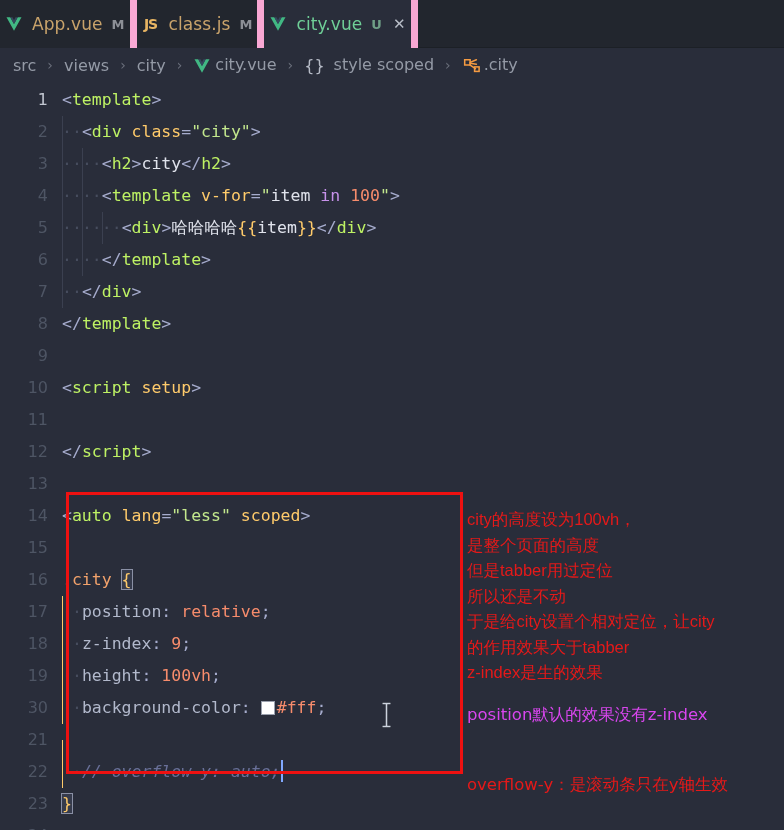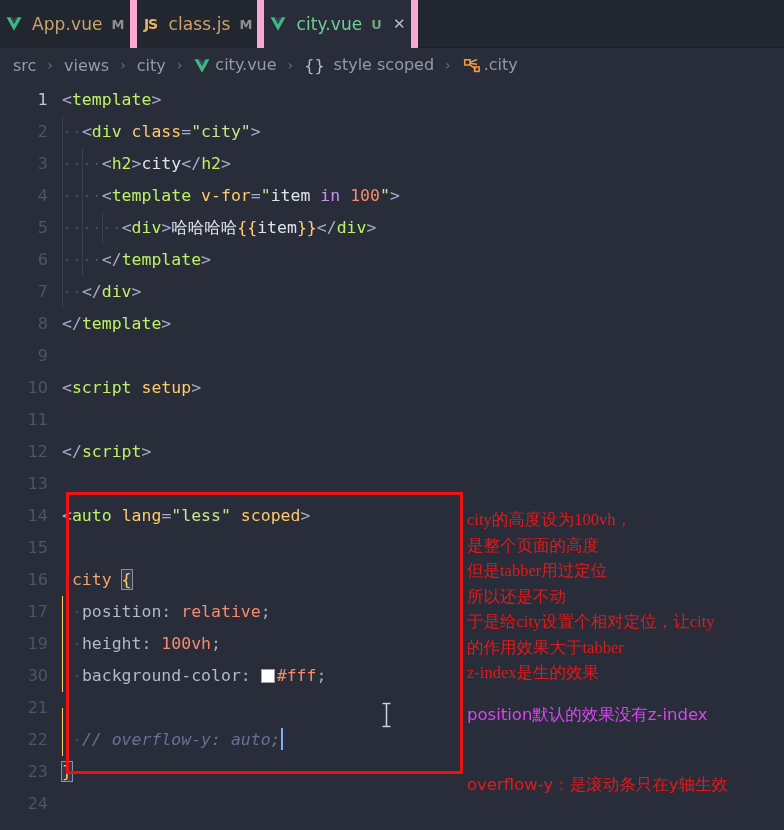--- a/index.html
+++ b/index.html
@@ -138,21 +138,21 @@
     width: 397px; height: 282px;
     border: 3px solid #ee1111;
     pointer-events: none;
   }
 
   
   .notes {
     position: absolute; left: 467px; top: 507px;
     width: 316px;
     color: #e51919;
-    font-family: Liberation Serif, serif;
+    font-family: Liberation Sans, sans-serif;
     font-size: 16.5px;
     line-height: 25.5px;
     white-space: nowrap;
   }
   .note-line { display: block; }
   .notes2 {
     position: absolute; left: 467px; top: 704px;
     color: #d946ef; font-size: 16.5px;
     font-family: "DejaVu Sans", sans-serif;
     white-space: nowrap;
@@ -288,20 +288,24 @@
       </div>
       <div class="line">
         <div class="lnum">16</div>
         <div class="code"><span class="sel">.city</span><span class="punct"> </span><span class="brkt-box">{</span></div>
       </div>
       <div class="line">
         <div class="lnum">17</div>
         <div class="code"><span class="dots">··</span><span class="prop">position</span><span class="punct">: </span><span class="val">relative</span><span class="punct">;</span><span class="guide" style="left: 0px;"></span><span class="guide" style="left: 0px; background: rgb(255, 203, 107);"></span></div>
       </div>
       <div class="line">
+        <div class="lnum">18</div>
+        <div class="code"><span class="dots">··</span><span class="prop">z-index</span><span class="punct">: </span><span class="val">9</span><span class="punct">;</span><span class="guide" style="left: 0px;"></span><span class="guide" style="left: 0px; background: rgb(255, 203, 107);"></span></div>
+      </div>
+      <div class="line">
         <div class="lnum">19</div>
         <div class="code"><span class="dots">··</span><span class="prop">height</span><span class="punct">: </span><span class="val">100vh</span><span class="punct">;</span><span class="guide" style="left: 0px;"></span><span class="guide" style="left: 0px; background: rgb(255, 203, 107);"></span></div>
       </div>
       <div class="line">
         <div class="lnum">30</div>
         <div class="code"><span class="dots">··</span><span class="prop">background-color</span><span class="punct">: </span><span class="swatch"></span><span class="val">#fff</span><span class="punct">;</span><span class="guide" style="left: 0px;"></span><span class="guide" style="left: 0px; background: rgb(255, 203, 107);"></span></div>
       </div>
       <div class="line">
         <div class="lnum">21</div>
         <div class="code"><span class="guide" style="left: 0px;"></span><span class="guide" style="left: 0px; background: rgb(255, 203, 107);"></span></div>

